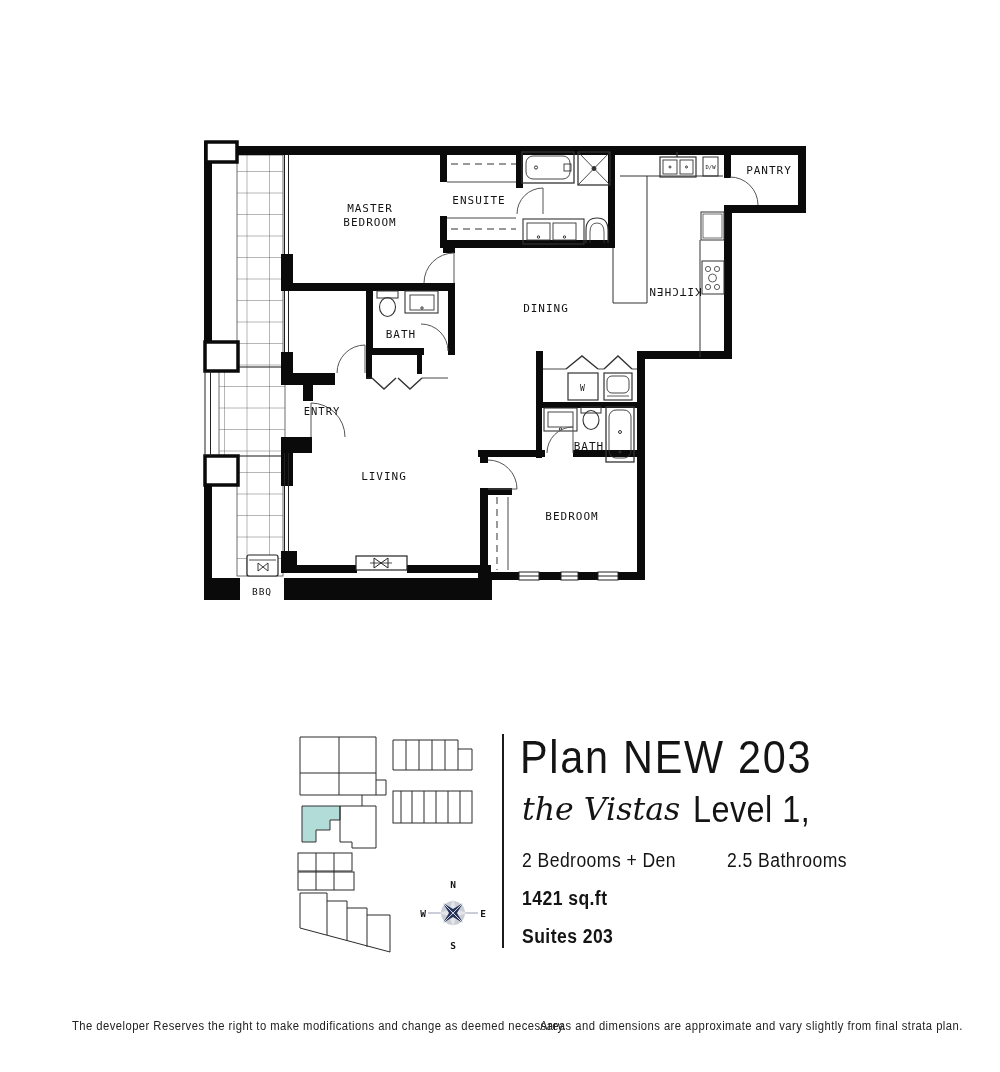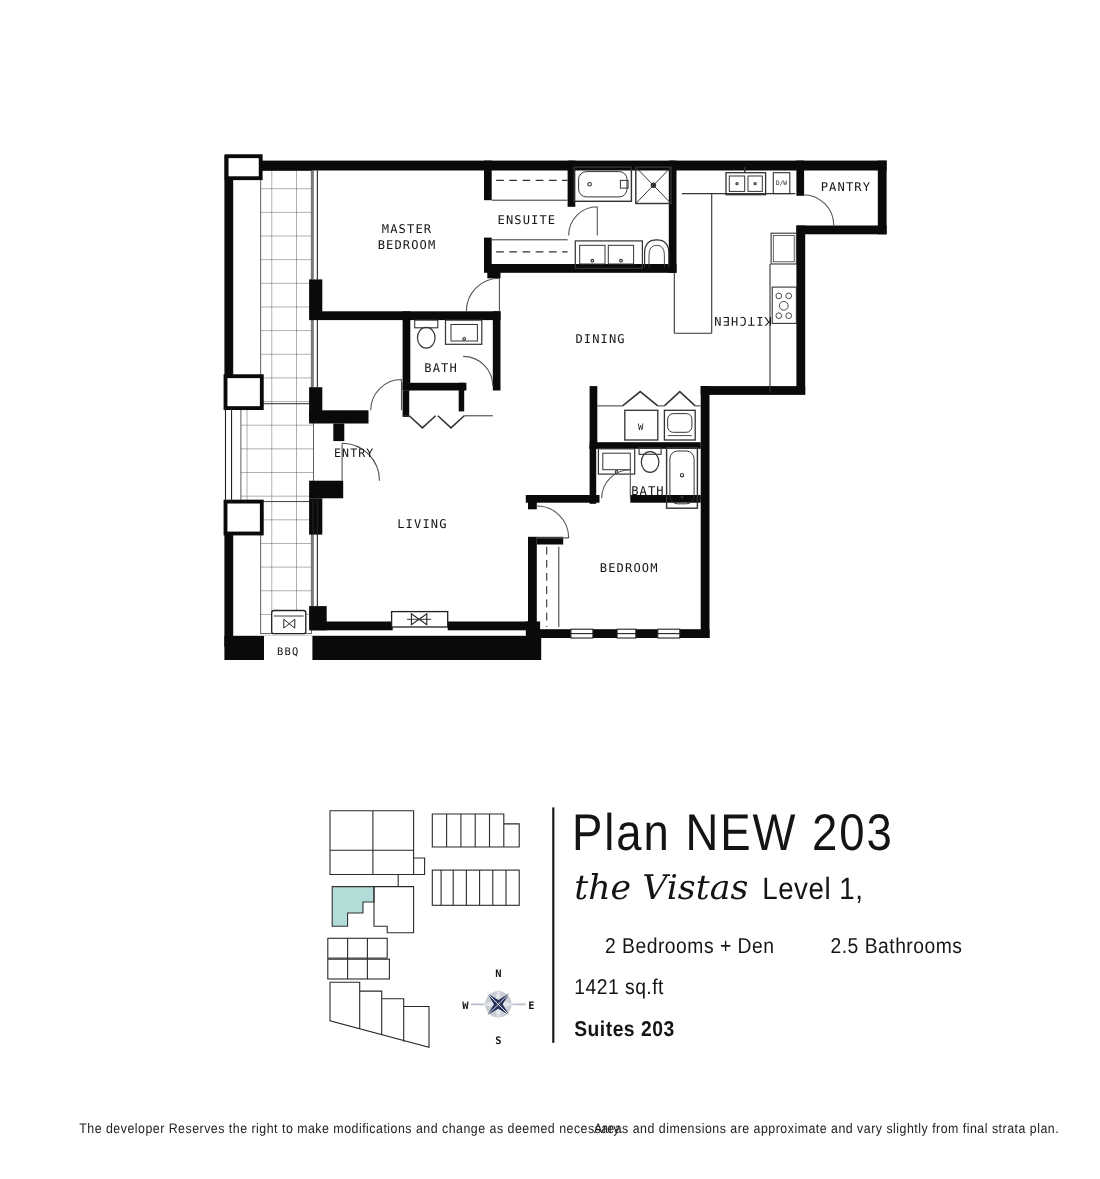--- a/index.html
+++ b/index.html
@@ -5,24 +5,24 @@
   html,body{margin:0;padding:0;background:#fff;}
   .page{position:relative;width:1000px;height:1072px;background:#ffffff;overflow:hidden;
         font-family:"Liberation Sans", sans-serif;color:#141414;}
   .plan-svg{position:absolute;left:0;top:0;}
   svg text{font-family:"DejaVu Sans Mono", monospace;fill:#141414;}
   .info{position:absolute;left:0;top:0;width:1000px;height:768px;pointer-events:none;}
   .divider{position:absolute;left:502px;top:734px;width:2px;height:214px;background:#1b1b1b;}
   .title{position:absolute;left:520px;top:733px;font-size:47px;line-height:1;white-space:nowrap;}
   .row2{position:absolute;left:522px;top:789px;display:flex;align-items:center;white-space:nowrap;}
   .script{font-family:"DejaVu Serif", serif;font-style:italic;font-size:31px;line-height:1.2;display:inline-block;transform:scaleX(1.02);transform-origin:0 50%;}
-  .lvl{font-size:28px;margin-left:16px;}
-  .specs{position:absolute;left:550px;top:849px;font-size:19.5px;white-space:nowrap;}
+  .lvl{font-size:36px;margin-left:16px;}
+  .specs{position:absolute;left:522px;top:849px;font-size:19.5px;white-space:nowrap;}
   .specs .gap{display:inline-block;width:34px;}
-  .area{position:absolute;left:522px;top:887px;font-size:19.5px;}
+  .area{position:absolute;left:522px;top:887px;font-size:19.5px;font-weight:bold;}
   .suites{position:absolute;left:522px;top:925px;font-size:19.5px;font-weight:bold;}
   .cond{display:inline-block;transform:scaleX(.9);transform-origin:0 50%;letter-spacing:.5px;line-height:1.15;}
   .cond88{display:inline-block;transform:scaleX(.88);transform-origin:0 50%;letter-spacing:2px;line-height:1;}
   .footer-left,.footer-right{position:absolute;top:1019px;font-size:12.5px;color:#222;white-space:nowrap;}
   .footer-left{left:72px;text-decoration:underline;}
   .footer-right{left:540px;}
 </style>
 </head>
 <body>
 

